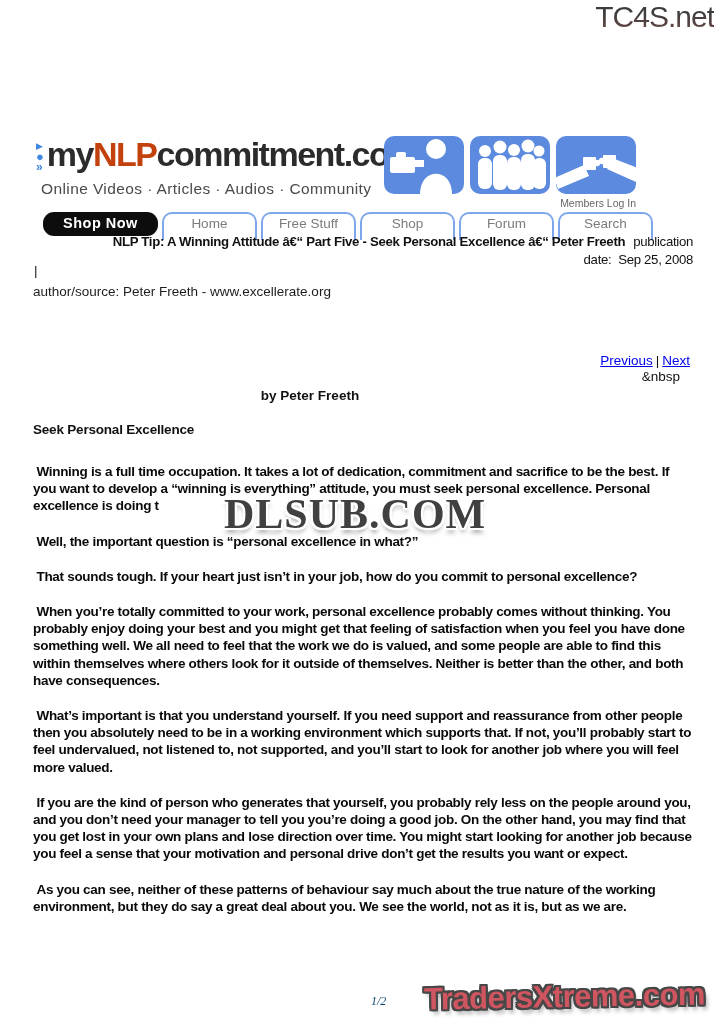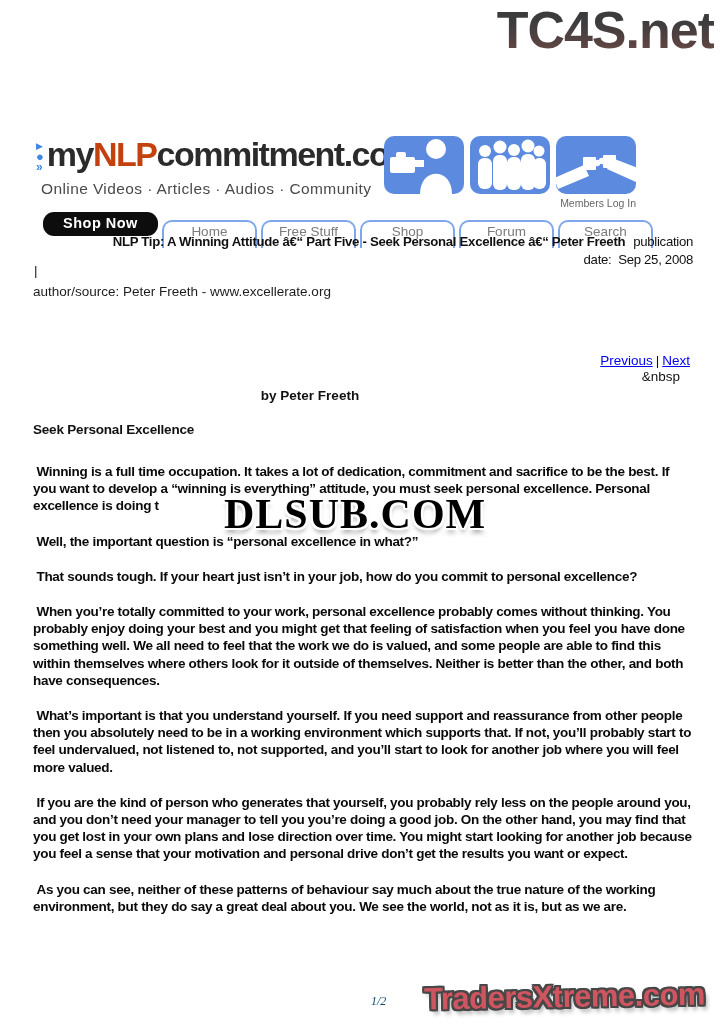--- a/index.html
+++ b/index.html
@@ -1,20 +1,20 @@
 <!DOCTYPE html>
 <html><head>
 <meta charset="utf-8">
 <style>
   html,body{margin:0;padding:0;background:#fff;}
   .page{position:relative;width:724px;height:1024px;background:#fff;overflow:hidden;
         font-family:"Liberation Sans",sans-serif;color:#111;}
 
   
-  .tc4s{position:absolute;top:0px;right:10px;font-size:52px;font-weight:bold;letter-spacing:-1px;
+  .tc4s{position:absolute;top:0px;right:10px;font-size:30px;font-weight:normal;letter-spacing:-1px;
         background:linear-gradient(#3c3c3e 35%,#5a4441 75%,#8a5f57);
         -webkit-background-clip:text;background-clip:text;color:transparent;}
 
   
   .logo-wrap{position:absolute;top:136px;left:36px;display:flex;align-items:flex-start;}
   .logo-icon{display:flex;flex-direction:column;align-items:flex-start;line-height:9px;
              color:#3f86e0;margin-top:6px;margin-right:3px;}
   .logo-icon .tri{font-size:9px;}
   .logo-icon .dot{font-size:13px;line-height:11px;}
   .logo-icon .ff{font-size:12px;font-weight:bold;line-height:10px;}
@@ -28,21 +28,21 @@
   .tile svg{display:block;width:80px;height:58px;}
   .members{position:absolute;top:197px;left:384px;width:252px;text-align:right;
            font-size:10.5px;color:#666;}
 
   
   .nav{position:absolute;top:212px;left:43px;display:flex;gap:4px;z-index:1;}
   .join{background:#0d0d0d;color:#fff;font-weight:bold;font-size:14.5px;letter-spacing:.5px;
         border-radius:11px;padding:3px 20px 4px;height:17px;}
   .tab{width:91px;height:24px;border:2px solid #7ea6ea;border-bottom:none;
        border-radius:10px 10px 0 0;background:#fff;color:#7b7b7b;font-size:13.5px;
-       text-align:center;padding-top:2px;box-sizing:content-box;margin-top:8px;}
+       text-align:center;padding-top:2px;box-sizing:content-box;}
 
   
   .title-block{position:absolute;top:234px;left:33px;width:660px;z-index:2;
                font-size:13.2px;letter-spacing:-0.3px;line-height:16px;}
   .title-line1{text-align:right;}
   .title-line1 .t-bold{font-weight:bold;}
   .title-line1 .pub{margin-left:8px;}
   .title-line2{text-align:right;margin-top:2px;}
   .pipe{position:absolute;top:263px;left:34px;font-size:13.5px;}
   .author{position:absolute;top:284px;left:33px;font-size:13.5px;color:#1d1d1d;}
@@ -57,21 +57,21 @@
   .heading{position:absolute;top:422px;left:33px;font-weight:bold;font-size:13.5px;letter-spacing:-0.2px;}
 
   
   .body-text{position:absolute;top:455px;left:33px;width:660px;}
   .body-text p{margin:8px 0 18px;font-weight:bold;font-size:13.5px;line-height:17.2px;
                letter-spacing:-0.3px;color:#0a0a0a;}
 
   
   .dlsub{position:absolute;top:490px;left:224px;z-index:3;
          font-family:"Liberation Serif",serif;font-weight:bold;font-size:42px;
-         letter-spacing:1px;color:#000000;
+         letter-spacing:1px;color:#404040;
          text-shadow:-2px -2px 0 #fff,2px -2px 0 #fff,-2px 2px 0 #fff,2px 2px 0 #fff,
                      -2px 0 0 #fff,2px 0 0 #fff,0 -2px 0 #fff,0 2px 0 #fff,
                      0 5px 4px rgba(110,110,110,.55);}
 
   
   .pagenum{position:absolute;top:994px;left:347px;font-family:"Liberation Serif",serif;
            font-style:italic;font-size:12px;color:#0c4a6e;margin-left:24px;}
   .traders{position:absolute;top:979px;left:424px;font-weight:bold;font-size:31px;
            letter-spacing:-0.5px;color:#cf5560;transform:rotate(-1deg);
            text-shadow:-2px -2px 0 #474747,2px -2px 0 #474747,-2px 2px 0 #474747,2px 2px 0 #474747,

